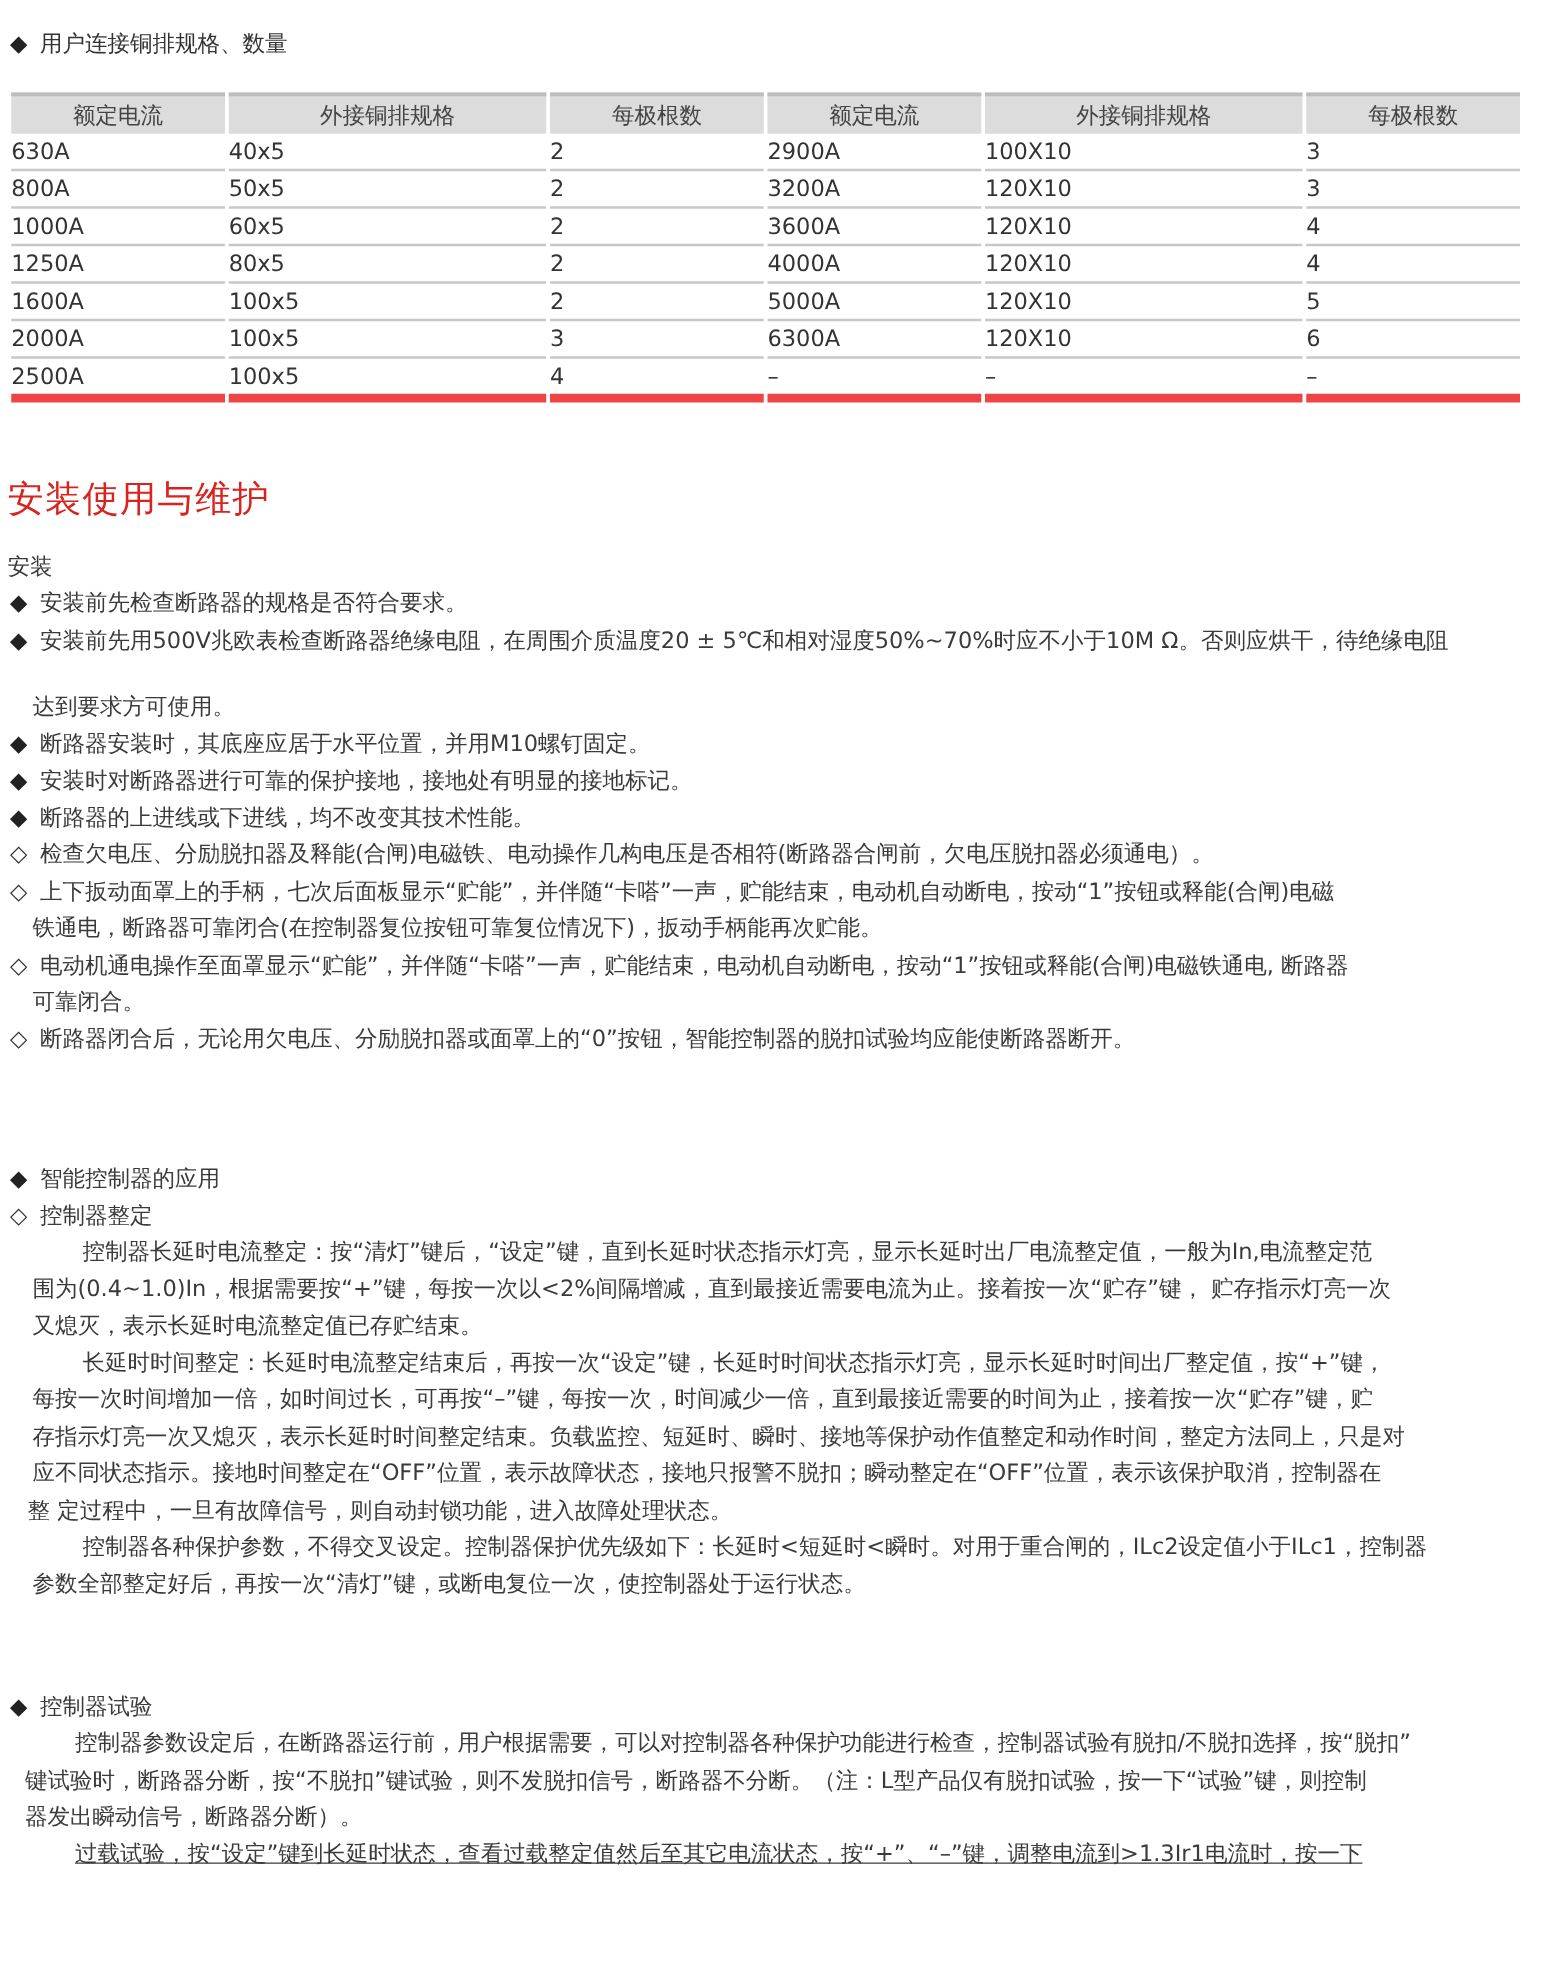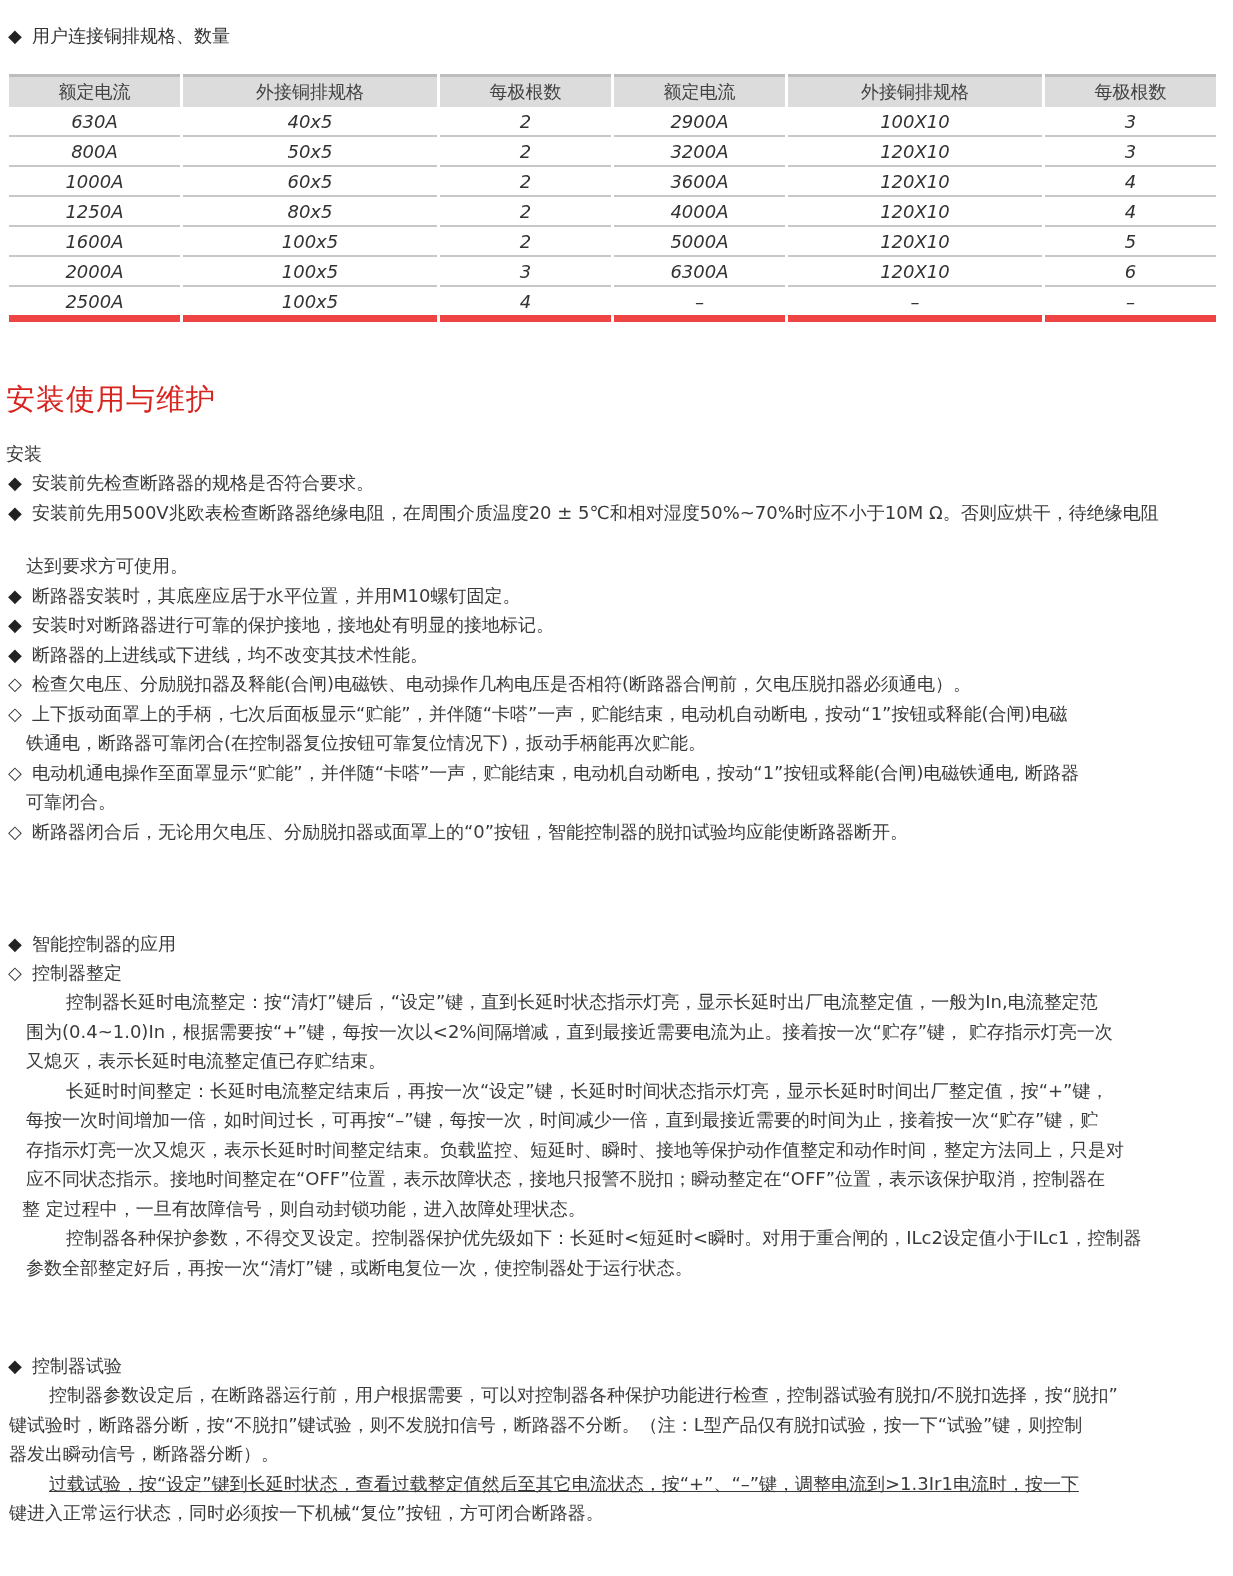--- a/index.html
+++ b/index.html
@@ -17,23 +17,22 @@
   table.spec {
     position: absolute; left: 6px; top: 74px; width: 1213px;
     border-collapse: separate; border-spacing: 3px 0;
     font-size: 18px; color: #333;
   }
   table.spec th {
     background: #dcdcdc; font-weight: normal; height: 28px;
     border-top: 3px solid #bdbdbd; color: #444; text-align: center; margin-top: 22px;
   }
   table.spec td {
-    height: 28px; text-align: center; border-bottom: 2px solid #c8c8c8;
+    height: 28px; text-align: left; border-bottom: 2px solid #c8c8c8;
     padding: 0;
-    font-style: italic;
   }
   table.spec tr:last-child td { border-bottom: 7px solid #ef4444; }
 </style>
 </head>
 <body>
 
 <div class="abs line" style="left:8px; top:21px;">
   <span class="bullet">◆</span><span class="sec-title">用户连接铜排规格、数量</span>
 </div>
 
@@ -164,23 +163,22 @@
     </div>
     <div>
       <div class="line" style="padding-left: 40px;">控制器各种保护参数，不得交叉设定。控制器保护优先级如下：长延时&lt;短延时&lt;瞬时。对用于重合闸的，ILc2设定值小于ILc1，控制器</div>
       <div class="line">参数全部整定好后，再按一次“清灯”键，或断电复位一次，使控制器处于运行状态。</div>
     </div>
   </div>
 
 <div class="abs line" style="left:8px; top:1351px;">
   <span class="bullet">◆</span><span>控制器试验</span>
 </div>
-<div class="abs" id="test-paras" style="left:9px; top:1380px; width:1200px;">
+<div class="abs" id="test-paras" style="left:20px; top:1380px; width:1200px;">
     <div>
       <div class="line" style="padding-left: 40px;">控制器参数设定后，在断路器运行前，用户根据需要，可以对控制器各种保护功能进行检查，控制器试验有脱扣/不脱扣选择，按“脱扣”</div>
       <div class="line">键试验时，断路器分断，按“不脱扣”键试验，则不发脱扣信号，断路器不分断。（注：L型产品仅有脱扣试验，按一下“试验”键，则控制</div>
       <div class="line">器发出瞬动信号，断路器分断）。</div>
     </div>
     <div>
       <div class="line" style="padding-left: 40px; text-decoration: underline;">过载试验，按“设定”键到长延时状态，查看过载整定值然后至其它电流状态，按“+”、“–”键，调整电流到&gt;1.3Ir1电流时，按一下</div>
-      <div class="line">键进入正常运行状态，同时必须按一下机械“复位”按钮，方可闭合断路器。</div>
     </div>
   </div>
 
 </body></html>

